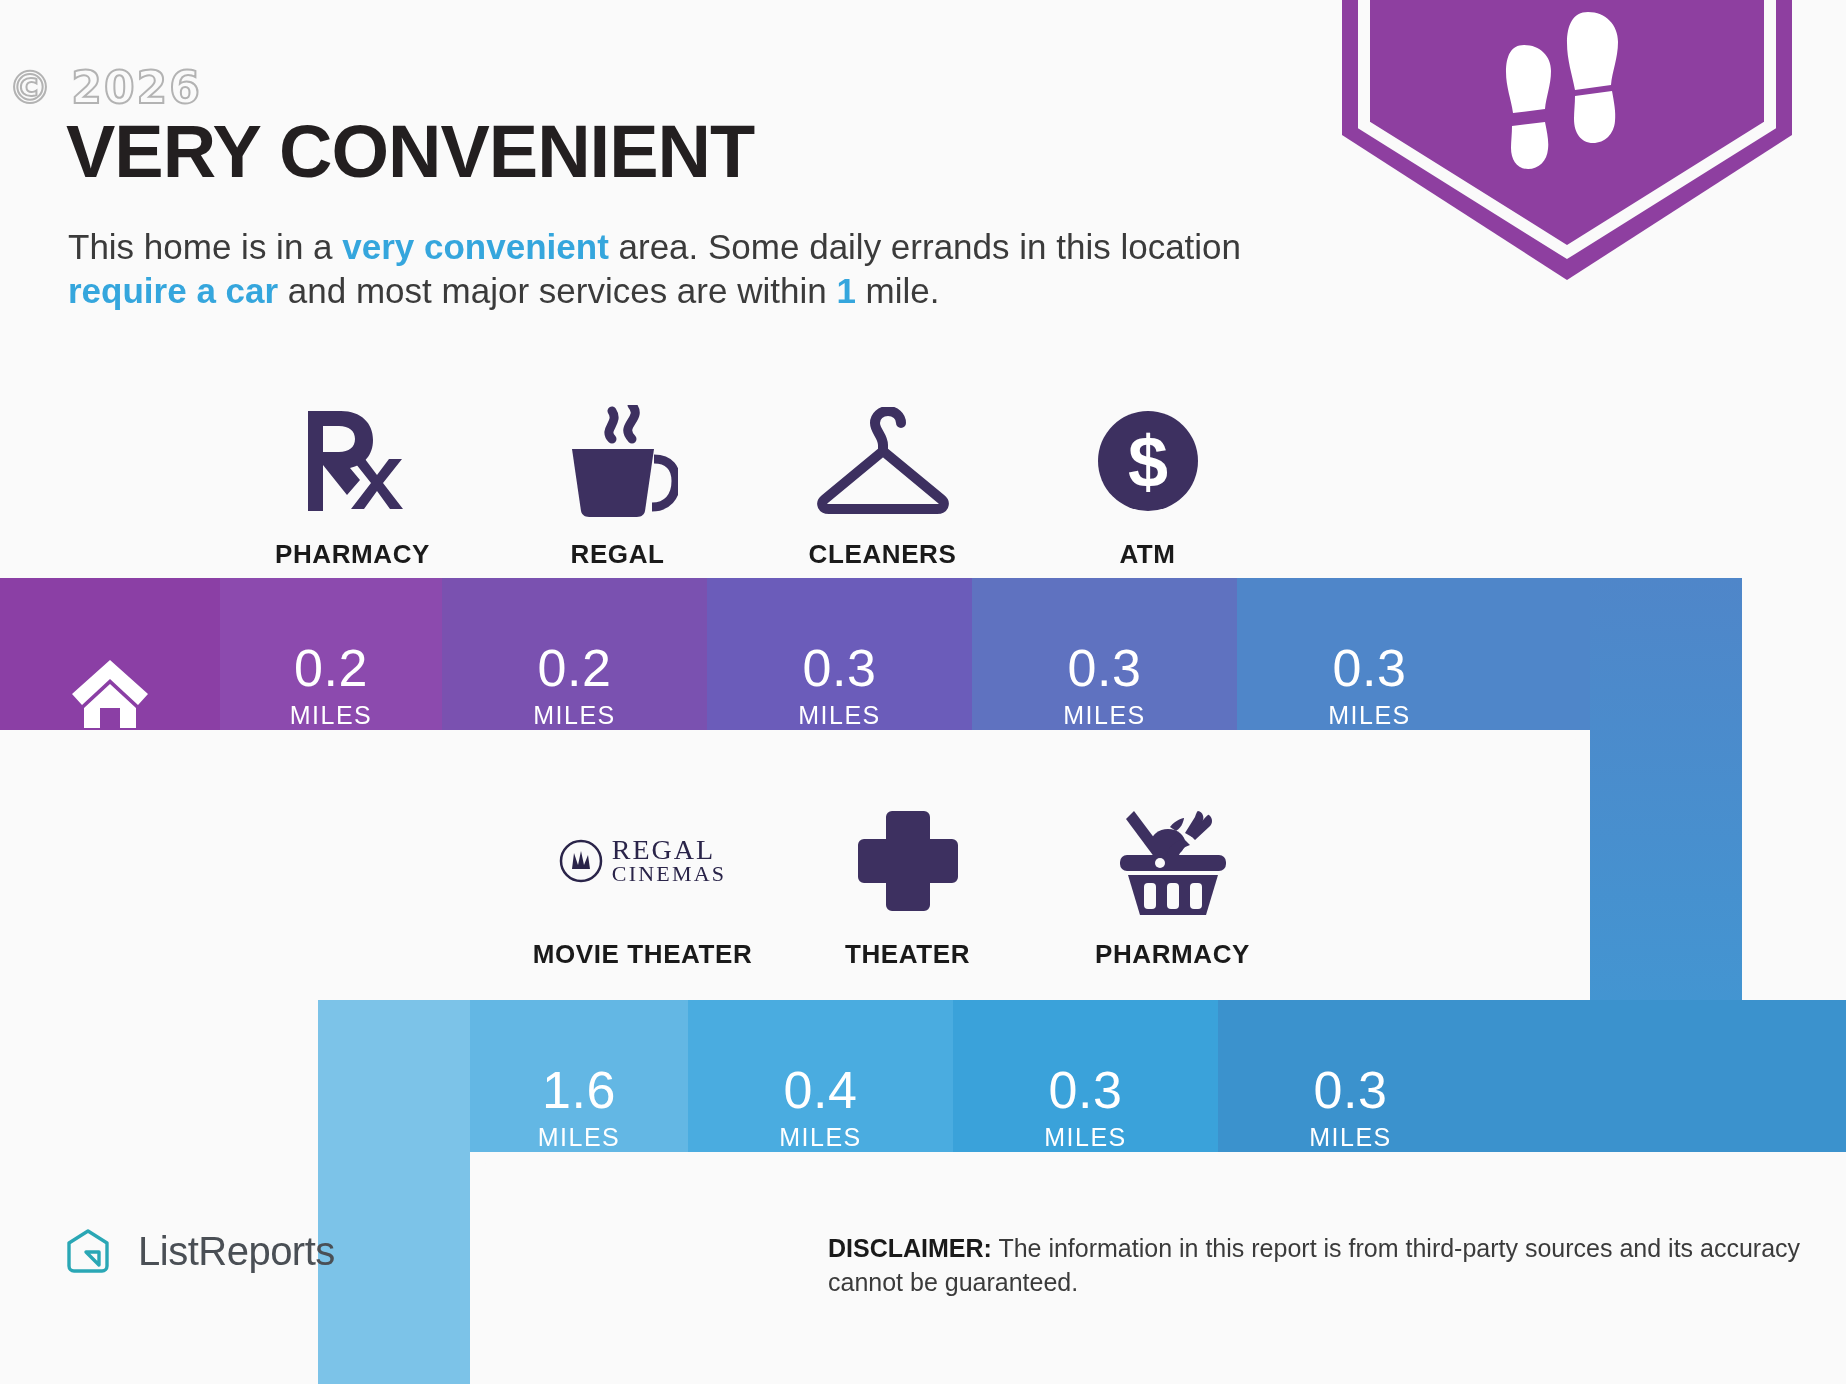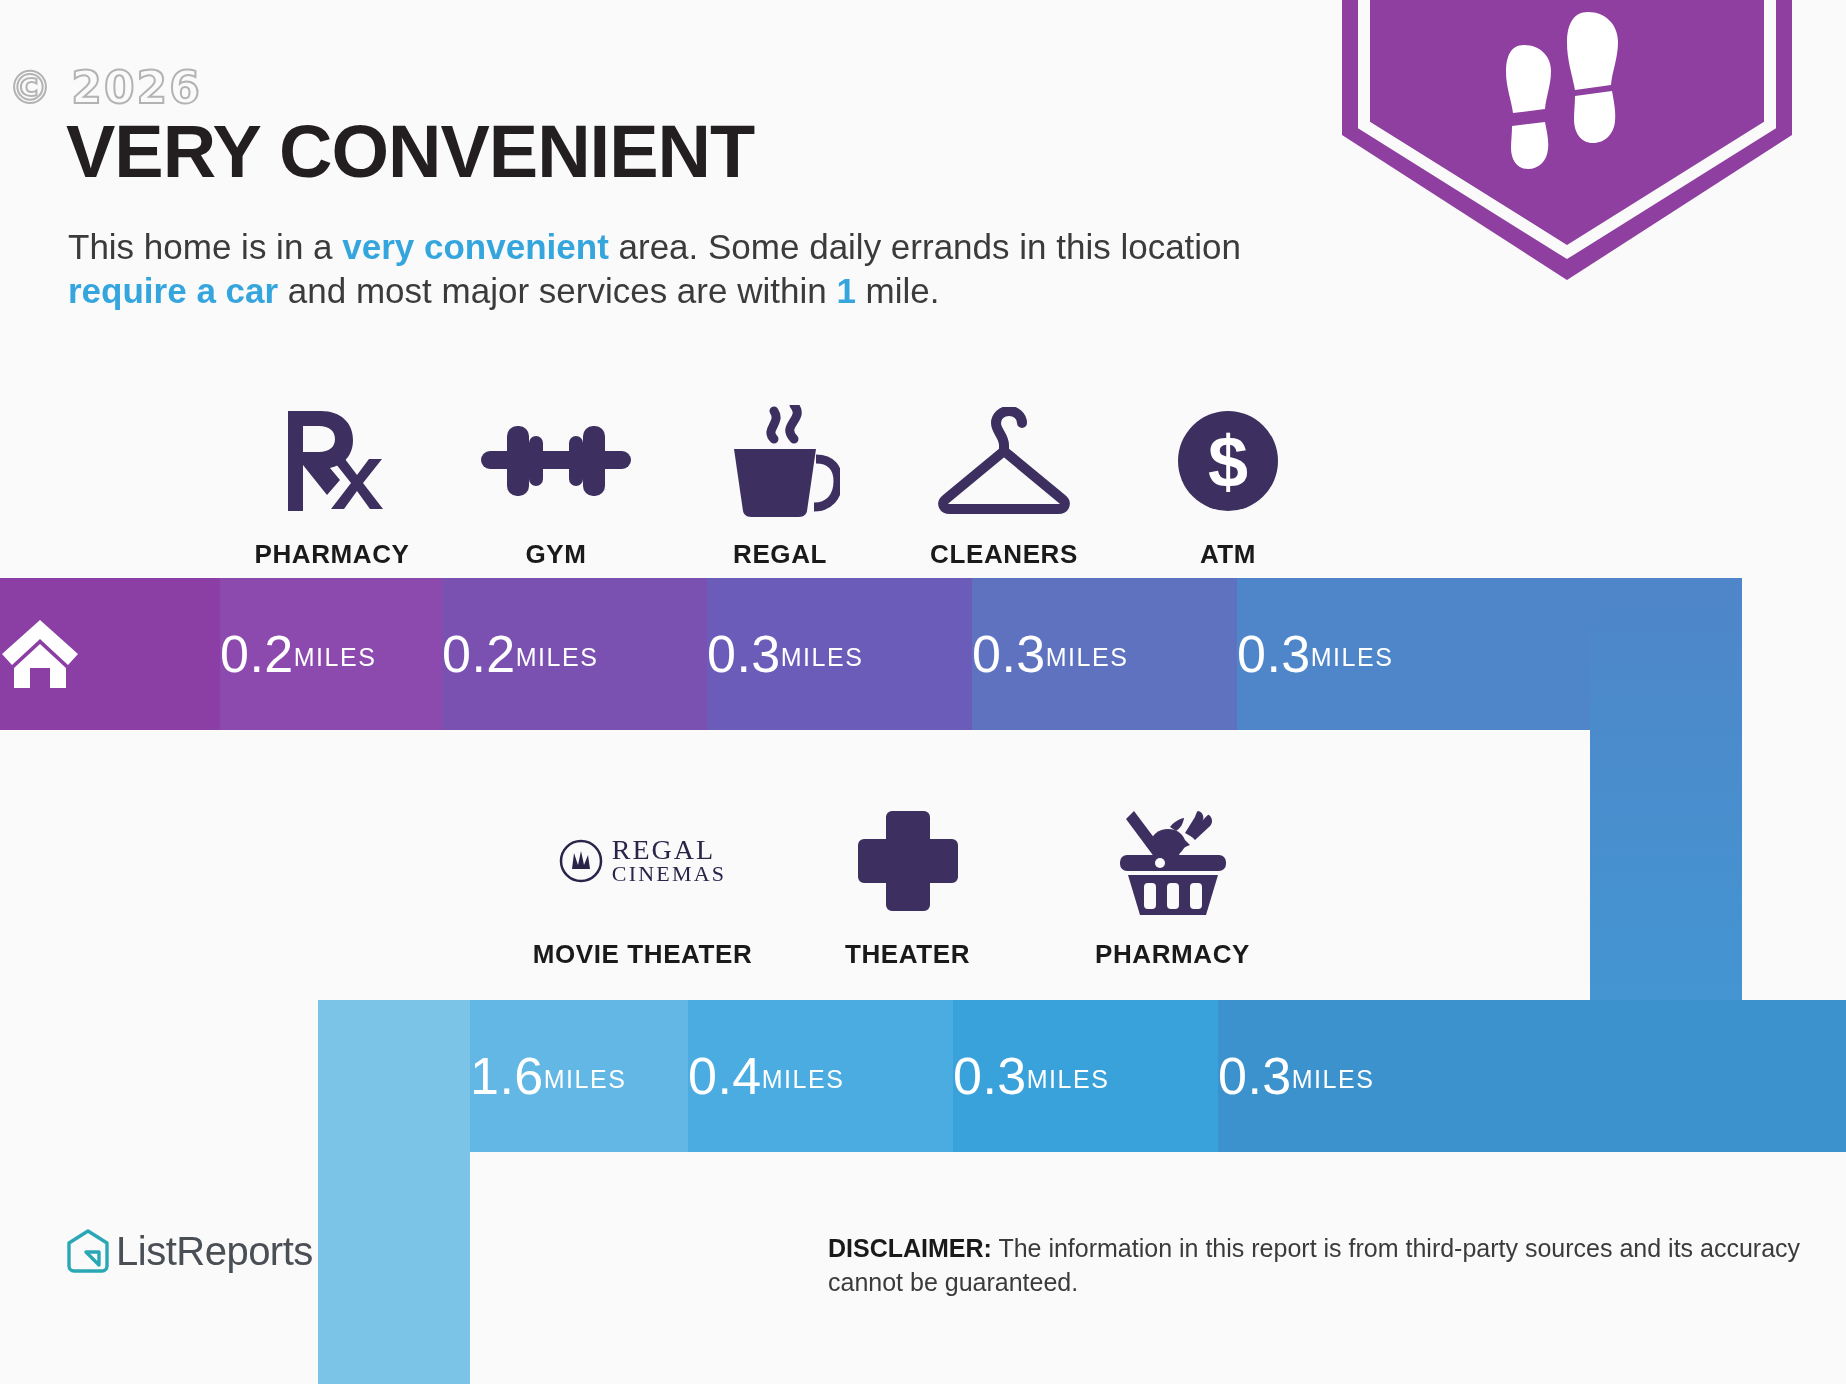--- a/index.html
+++ b/index.html
@@ -105,22 +105,23 @@
     width: 1742px;
     border-top-right-radius: 76px;
   }
   #band-mid {
     left: 318px; top: 1000px;
     width: 1672px;
     border-bottom-right-radius: 76px;
   }
   .segment {
     display: flex;
+    flex-direction: column;
     align-items: center;
-    justify-content: flex-start;
+    justify-content: flex-end;
     color: #ffffff;
   }
   .segment .val {
     font-size: 52px;
     line-height: 1;
     font-weight: 400;
     letter-spacing: 0.5px;
     font-family: "Liberation Sans", sans-serif;
   }
   .segment .unit {
@@ -166,21 +167,21 @@
     background: #fafafa;
     border-top-left-radius: 46px;
   }
 
   
   .footer-logo {
     position: absolute;
     left: 66px; top: 1228px;
     display: flex;
     align-items: center;
-    gap: 6px;
+    gap: 28px;
     z-index: 6;
   }
   .footer-logo .lr-text {
     font-size: 40px;
     color: #4a4f55;
     letter-spacing: -0.5px;
     font-family: "Liberation Sans", sans-serif;
   }
   .disclaimer {
     position: absolute;
@@ -238,35 +239,20 @@
         <svg width="105" height="108" viewBox="0 0 105 108">
           <g fill="#3d3060">
             <path d="M8 4 h33 c20 0 32 12 32 29 c0 15 -9 25 -23 28 l10 12 l-13 15 l-24 -30 v46 h-15 Z M23 19 v26 h16 c10 0 16 -5 16 -13 c0 -8 -6 -13 -16 -13 Z"></path>
             <path d="M52 52 l13 0 l12 16 l12 -16 l13 0 l-19 24 l20 26 l-13 0 l-13 -18 l-13 18 l-13 0 l20 -26 Z"></path>
           </g>
         </svg>
       </div>
       <div class="caption">PHARMACY</div>
     </div>
 
-    <div class="iconcell">
-      <div class="glyph">
-        <svg width="150" height="86" viewBox="0 0 150 86">
-          <g fill="#3d3060">
-            <rect x="0" y="33" width="150" height="18" rx="9"></rect>
-            <rect x="26" y="8" width="22" height="70" rx="10"></rect>
-            <rect x="102" y="8" width="22" height="70" rx="10"></rect>
-            <rect x="48" y="18" width="14" height="50" rx="7"></rect>
-            <rect x="88" y="18" width="14" height="50" rx="7"></rect>
-            <rect x="62" y="33" width="26" height="18"></rect>
-          </g>
-        </svg>
-      </div>
-      <div class="caption">GYM</div>
-    </div>
 
     <div class="iconcell">
       <div class="glyph">
         <svg width="120" height="112" viewBox="0 0 120 112">
           <g fill="none" stroke="#3d3060" stroke-width="9" stroke-linecap="round">
             <path d="M54 34 C44 24 62 18 54 6"></path>
             <path d="M74 34 C60 20 86 14 74 0"></path>
           </g>
           <path d="M14 44 h82 l-9 62 c-1 5 -5 6 -10 6 h-44 c-5 0 -9 -1 -10 -6 Z" fill="#3d3060"></path>
           <path d="M96 54 c16 0 22 10 22 22 c0 16 -9 26 -24 26" fill="none" stroke="#3d3060" stroke-width="9"></path>

